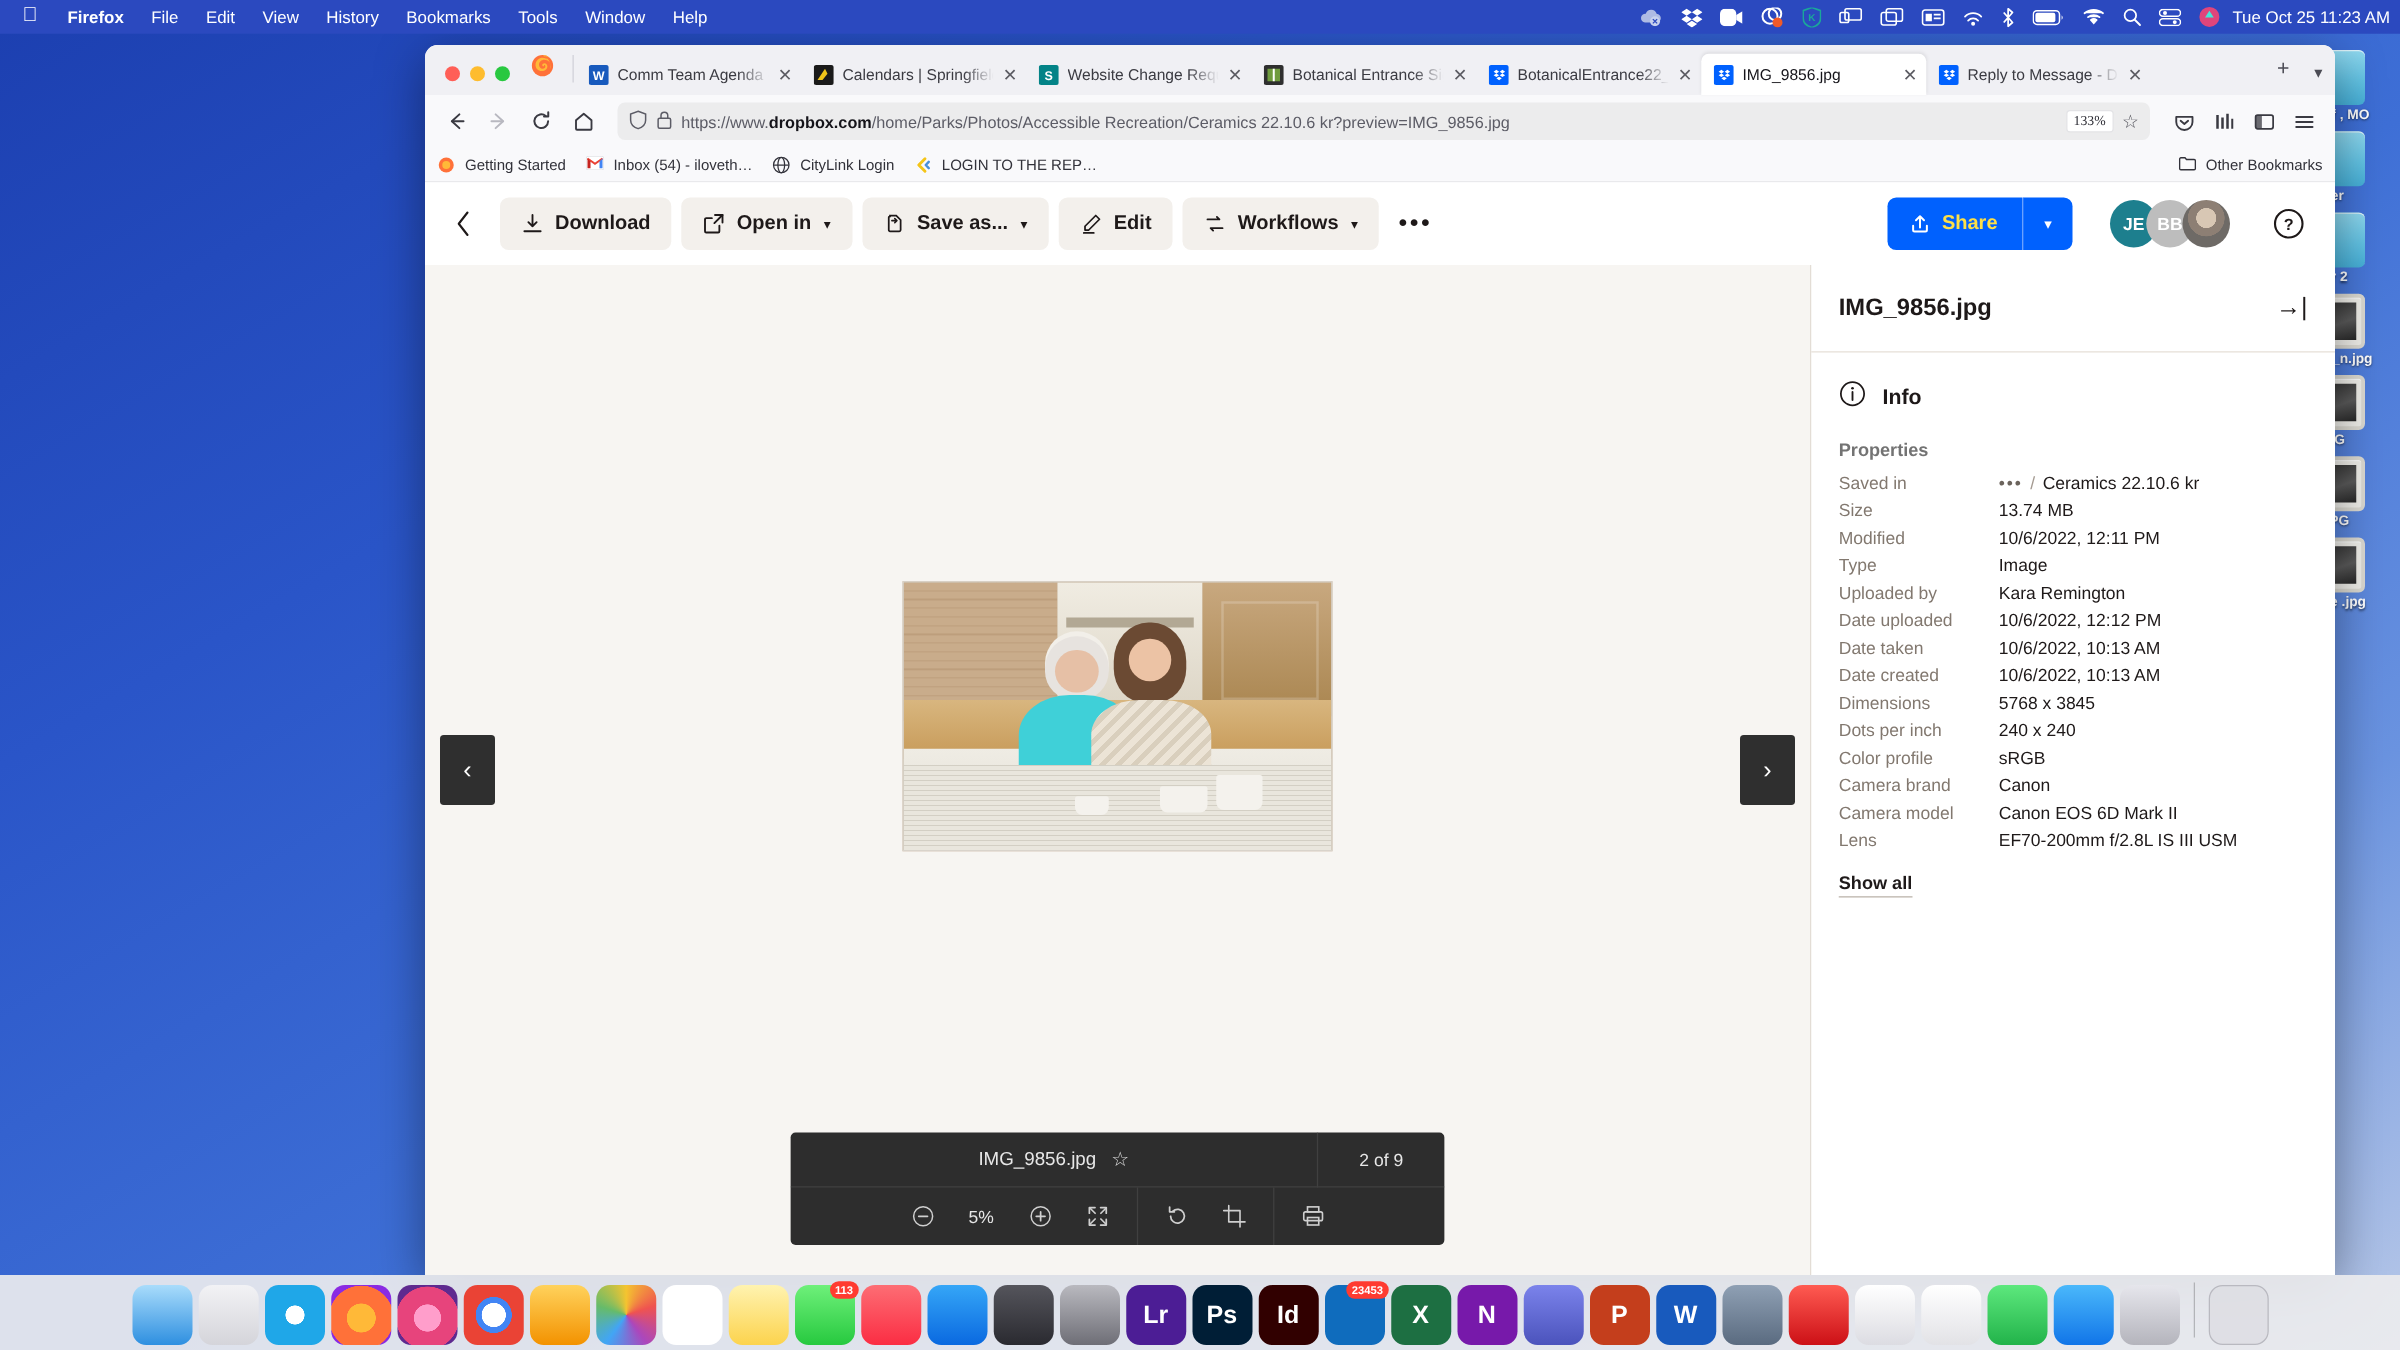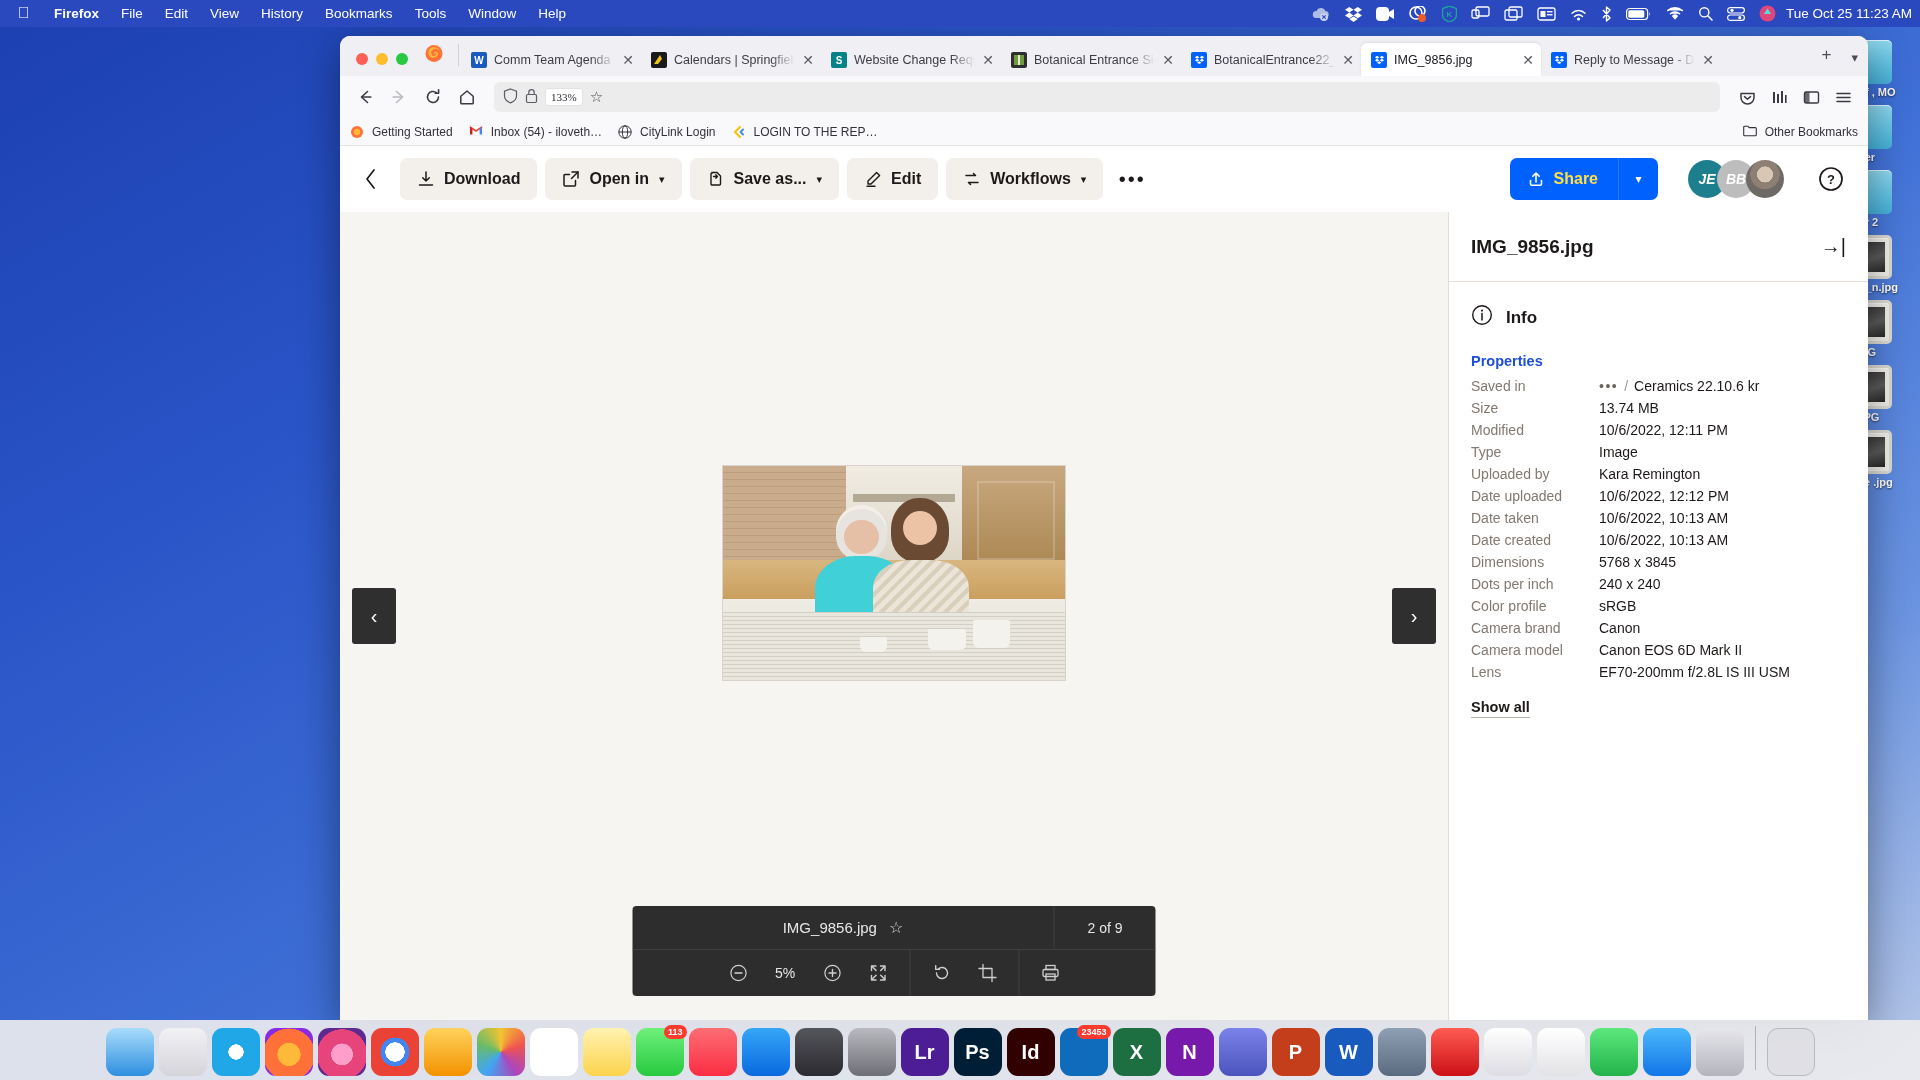--- a/index.html
+++ b/index.html
@@ -139,21 +139,21 @@
   .share-btn {
     background: #0061fe; color: #fde047; height: 42px; border-radius: 7px 0 0 7px;
     display: flex; align-items: center; gap: 9px; padding: 0 20px 0 17px;
     font-size: 16px; font-weight: bold;
   }
   .share-caret {
     background: #0061fe; color: #fff; height: 42px; width: 40px; border-radius: 0 7px 7px 0;
     display: flex; align-items: center; justify-content: center; font-size: 12px;
     border-left: 1px solid #2a79fe;
   }
-  .avatars { display: flex; align-items: flex-end; margin-left: 22px; font-style: italic; }
+  .avatars { display: flex; align-items: flex-end; margin-left: 22px; }
   .avatars .av {
     width: 38px; height: 38px; border-radius: 50%; color: #fff; font-size: 14px; font-weight: bold;
     display: flex; align-items: center; justify-content: center; margin-left: -9px;
   }
   .avatars .av:first-child { margin-left: 0; }
   .av.je { background: #1d7f8e; }
   .av.bb { background: #bdbdbd; }
   .av.photo {
     background: radial-gradient(circle at 50% 38%, #d8c7b4 0 26%, #8d7f74 27% 48%, #6e6a66 49% 100%);
   }
@@ -231,21 +231,21 @@
   #viewer-bar .zoomval { font-size: 14px; width: 44px; text-align: center; }
   #viewer-bar .sep { width: 1px; height: 46px; background: #404040; margin: 0 6px; }
 
   
   #sidebar { width: 420px; background: #fff; border-left: 1px solid #e3ddd5; display: flex; flex-direction: column; }
   #sb-head { height: 70px; display: flex; align-items: center; padding: 0 22px; border-bottom: 1px solid #e6e0d8; }
   #sb-head .sbtitle { font-size: 19px; font-weight: bold; color: #1e1919; flex: 1; }
   #sb-head .collapse { font-size: 20px; color: #1e1919; }
   #sb-info { padding: 22px 22px 0; }
   .sb-sec-title { display: flex; align-items: center; gap: 13px; font-size: 17px; font-weight: bold; color: #1e1919; }
-  .props-h { font-size: 14.5px; font-weight: bold; color: #1d4ed8; margin: 22px 0 6px; }
+  .props-h { font-size: 14.5px; font-weight: bold; color: #737373; margin: 22px 0 6px; }
   .prop-row { display: flex; font-size: 14px; line-height: 22px; }
   .prop-row .k { width: 128px; color: #82786f; flex: none; }
   .prop-row .v { color: #1e1919; display: flex; align-items: center; gap: 6px; }
   .prop-row .v .dots { letter-spacing: 1.5px; color: #6b635c; }
   .prop-row .v .slash { color: #a49a91; }
   .showall { margin-top: 16px; font-size: 14.5px; font-weight: bold; color: #1e1919; border-bottom: 1px solid #b9b1a8; display: inline-block; padding-bottom: 2px; }
   .sb-row-item {
     height: 54px; display: flex; align-items: center; gap: 14px; padding: 0 22px;
     border-top: 1px solid #e6e0d8; font-size: 17px; font-weight: bold; color: #1e1919;
   }
@@ -516,20 +516,21 @@
       </span>
 
     <div id="urlbar">
       <span><svg width="15" height="16" viewBox="0 0 15 16">
             <path d="M7.5 1l6 2.2v4.9c0 3.5-2.6 5.6-6 6.8-3.4-1.2-6-3.3-6-6.8V3.2z" fill="none" stroke="#5c5c66" stroke-width="1.2"></path>
           </svg></span>
       <span><svg width="13" height="16" viewBox="0 0 13 16">
             <rect x="1.5" y="6.5" width="10" height="8" rx="1.2" fill="none" stroke="#5c5c66" stroke-width="1.2"></rect>
             <path d="M3.8 6.5V4.4a2.7 2.7 0 0 1 5.4 0v2.1" fill="none" stroke="#5c5c66" stroke-width="1.2"></path>
           </svg></span>
+      <span class="urltext"><span>https://www.</span><b>dropbox.com</b><span>/home/Parks/Photos/Accessible Recreation/Ceramics 22.10.6 kr?preview=IMG_9856.jpg</span></span>
       <span class="zoombadge">133%</span>
       <span class="star">☆</span>
     </div>
 
     <span class="rightgrp">
       <span class="navbtn">
           <svg width="17" height="17" viewBox="0 0 17 17">
             <path d="M2 4.5h13v4a6.5 6.5 0 0 1-13 0z" fill="none" stroke="currentColor" stroke-width="1.5" stroke-linejoin="round"></path>
             <path d="M5.5 7.6l3 2.6 3-2.6" fill="none" stroke="currentColor" stroke-width="1.5" stroke-linecap="round" stroke-linejoin="round"></path>
           </svg>

